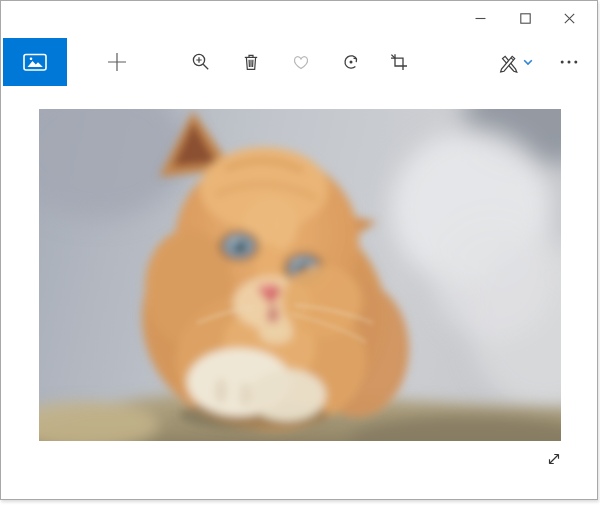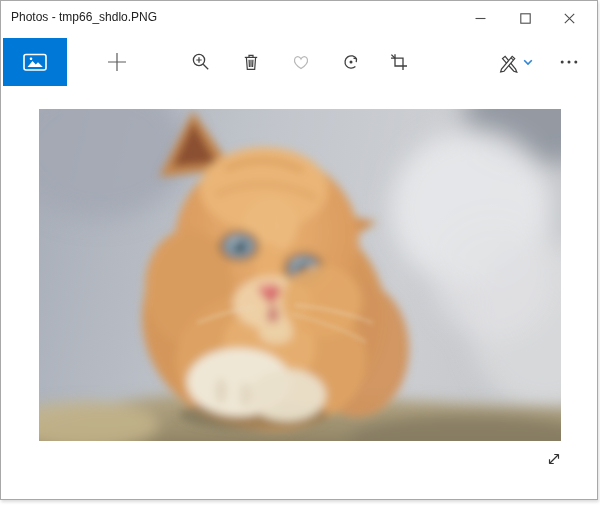--- a/index.html
+++ b/index.html
@@ -36,21 +36,20 @@
   .photo svg { display: block; width: 100%; height: 100%; }
   .fullscreen-btn { position: absolute; left: 537px; top: 356px; width: 32px; height: 32px; display: flex; align-items: center; justify-content: center; background: transparent; border: none; cursor: default; }
 </style>
 </head>
 <body>
 
 <div class="stage">
   <div class="window">
 
     <div class="titlebar">
-      <span class="title-text">Photos - tmp66_shdlo.PNG</span>
       <button class="win-btn min">
         <svg width="11" height="11" viewBox="0 0 11 11">
             <path d="M0.5 5.5 H10.5" stroke="#4d4d4d" stroke-width="1.1" fill="none"></path>
           </svg>
       </button>
       <button class="win-btn max">
         <svg width="11" height="11" viewBox="0 0 11 11">
             <rect x="0.8" y="0.8" width="9.4" height="9.4" stroke="#4d4d4d" stroke-width="1.1" fill="none"></rect>
           </svg>
       </button>

